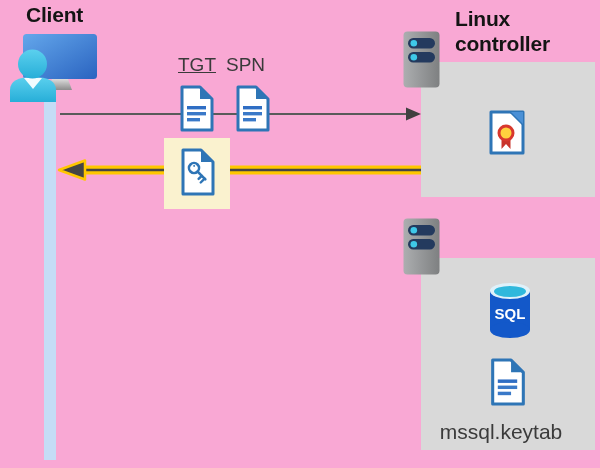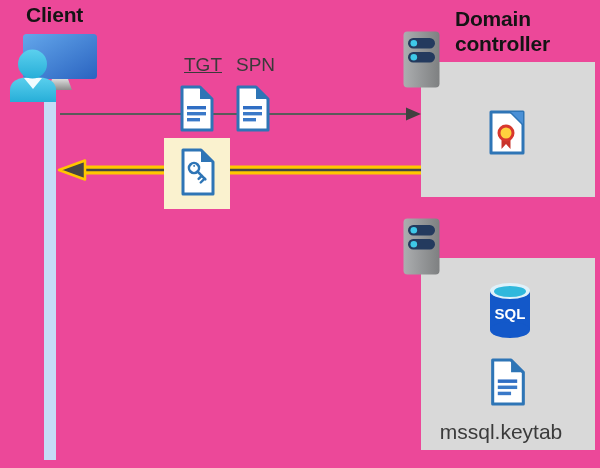--- a/index.html
+++ b/index.html
@@ -1,16 +1,16 @@
 <!DOCTYPE html>
 <html><head>
 <meta charset="utf-8">
 <style>
   html,body{margin:0;padding:0;background:#fff;}
-  .canvas{position:relative;width:600px;height:468px;background:#ec4899;overflow:hidden;
+  .canvas{position:relative;width:600px;height:468px;background:#f9a8d4;overflow:hidden;
           font-family:"Liberation Sans","DejaVu Sans",sans-serif;}
   .abs{position:absolute;}
   .node-title{font-weight:700;font-size:21px;color:#141414;letter-spacing:-0.2px;line-height:25px;}
   .ticket-label{font-size:19px;color:#3a3a3a;text-align:center;}
   .timeline{position:absolute;left:44px;top:84px;width:12px;height:376px;background:#c5dcf6;}
   .graybox{position:absolute;background:#d9d9d9;width:174px;}
   .highlight{position:absolute;left:164px;top:138px;width:66px;height:71px;background:#faf2cf;}
   .keytab-text{position:absolute;left:421px;top:420px;width:160px;text-align:center;
                font-size:21px;color:#3b3b3b;}
   svg{display:block;}
@@ -61,22 +61,22 @@
   </svg>
 
   <svg class="abs" style="left:57px;top:158px;" width="365" height="24" viewBox="0 0 365 24">
     <line x1="25" y1="12" x2="364" y2="12" stroke="#ffc700" stroke-width="9"></line>
     <line x1="27" y1="12" x2="364" y2="12" stroke="#454545" stroke-width="2.6"></line>
     <polygon points="2,12 28,2.5 28,21.5" fill="#454545" stroke="#ffc700" stroke-width="2.5" stroke-linejoin="round"></polygon>
   </svg>
 
   <div class="highlight"></div>
 
-  <div class="abs ticket-label" style="left:184px;top:54px;width:38px;text-decoration:underline;">TGT</div>
-  <div class="abs ticket-label" style="left:236px;top:54px;width:38px;">SPN</div>
+  <div class="abs ticket-label" style="left:178px;top:54px;width:38px;text-decoration:underline;">TGT</div>
+  <div class="abs ticket-label" style="left:226px;top:54px;width:38px;">SPN</div>
 
   <svg class="abs" style="left:180px;top:85px;" width="34" height="47" viewBox="0 0 34 47">
     <path d="M2 2 H20 L32 14 V45 H2 Z" fill="#ffffff" stroke="#2e75b6" stroke-width="3" stroke-linejoin="round"></path>
     <path d="M20 2 L20 14 L32 14 Z" fill="#2e75b6"></path>
     <rect x="7" y="21" width="19" height="3.4" fill="#2f6ec4"></rect>
     <rect x="7" y="27" width="19" height="3.4" fill="#3a79c8"></rect>
     <rect x="7" y="33" width="13" height="3.4" fill="#3a79c8"></rect>
   </svg>
 
   <svg class="abs" style="left:236px;top:85px;" width="34" height="47" viewBox="0 0 34 47">
@@ -106,21 +106,21 @@
           <stop offset="1" stop-color="#7e8081"></stop>
       </linearGradient>
     </defs>
     <rect x="0.5" y="0.5" width="36" height="56" rx="4" fill="url(#gsrv1)"></rect>
     <rect x="5" y="7" width="27" height="10.5" rx="5.25" fill="#243a5e"></rect>
     <circle cx="10.8" cy="12.2" r="3.3" fill="#3fc8e8"></circle>
     <rect x="5" y="21" width="27" height="10.5" rx="5.25" fill="#243a5e"></rect>
     <circle cx="10.8" cy="26.2" r="3.3" fill="#3fc8e8"></circle>
   </svg>
 
-  <div class="abs node-title" style="left:455px;top:6px;width:130px;">Domain controller</div>
+  <div class="abs node-title" style="left:455px;top:6px;width:130px;">Linux controller</div>
 
   <svg class="abs" style="left:489px;top:110px;" width="36" height="45" viewBox="0 0 36 45">
     <rect x="2" y="2" width="32" height="41" fill="#ffffff" stroke="#2e75b6" stroke-width="3" stroke-linejoin="round"></rect>
     <path d="M21 2 H34 V15 Z" fill="#4a90d6"></path>
     <line x1="21" y1="2" x2="34" y2="15" stroke="#2e75b6" stroke-width="1.5"></line>
     <path d="M12.5 26 H21.5 V39 L17 34 L12.5 39 Z" fill="#c9342c"></path>
     <circle cx="17" cy="23" r="7" fill="#ffd23e" stroke="#d8382e" stroke-width="3"></circle>
   </svg>
 
   <svg class="abs" style="left:403px;top:218px;" width="37" height="57" viewBox="0 0 37 57">

